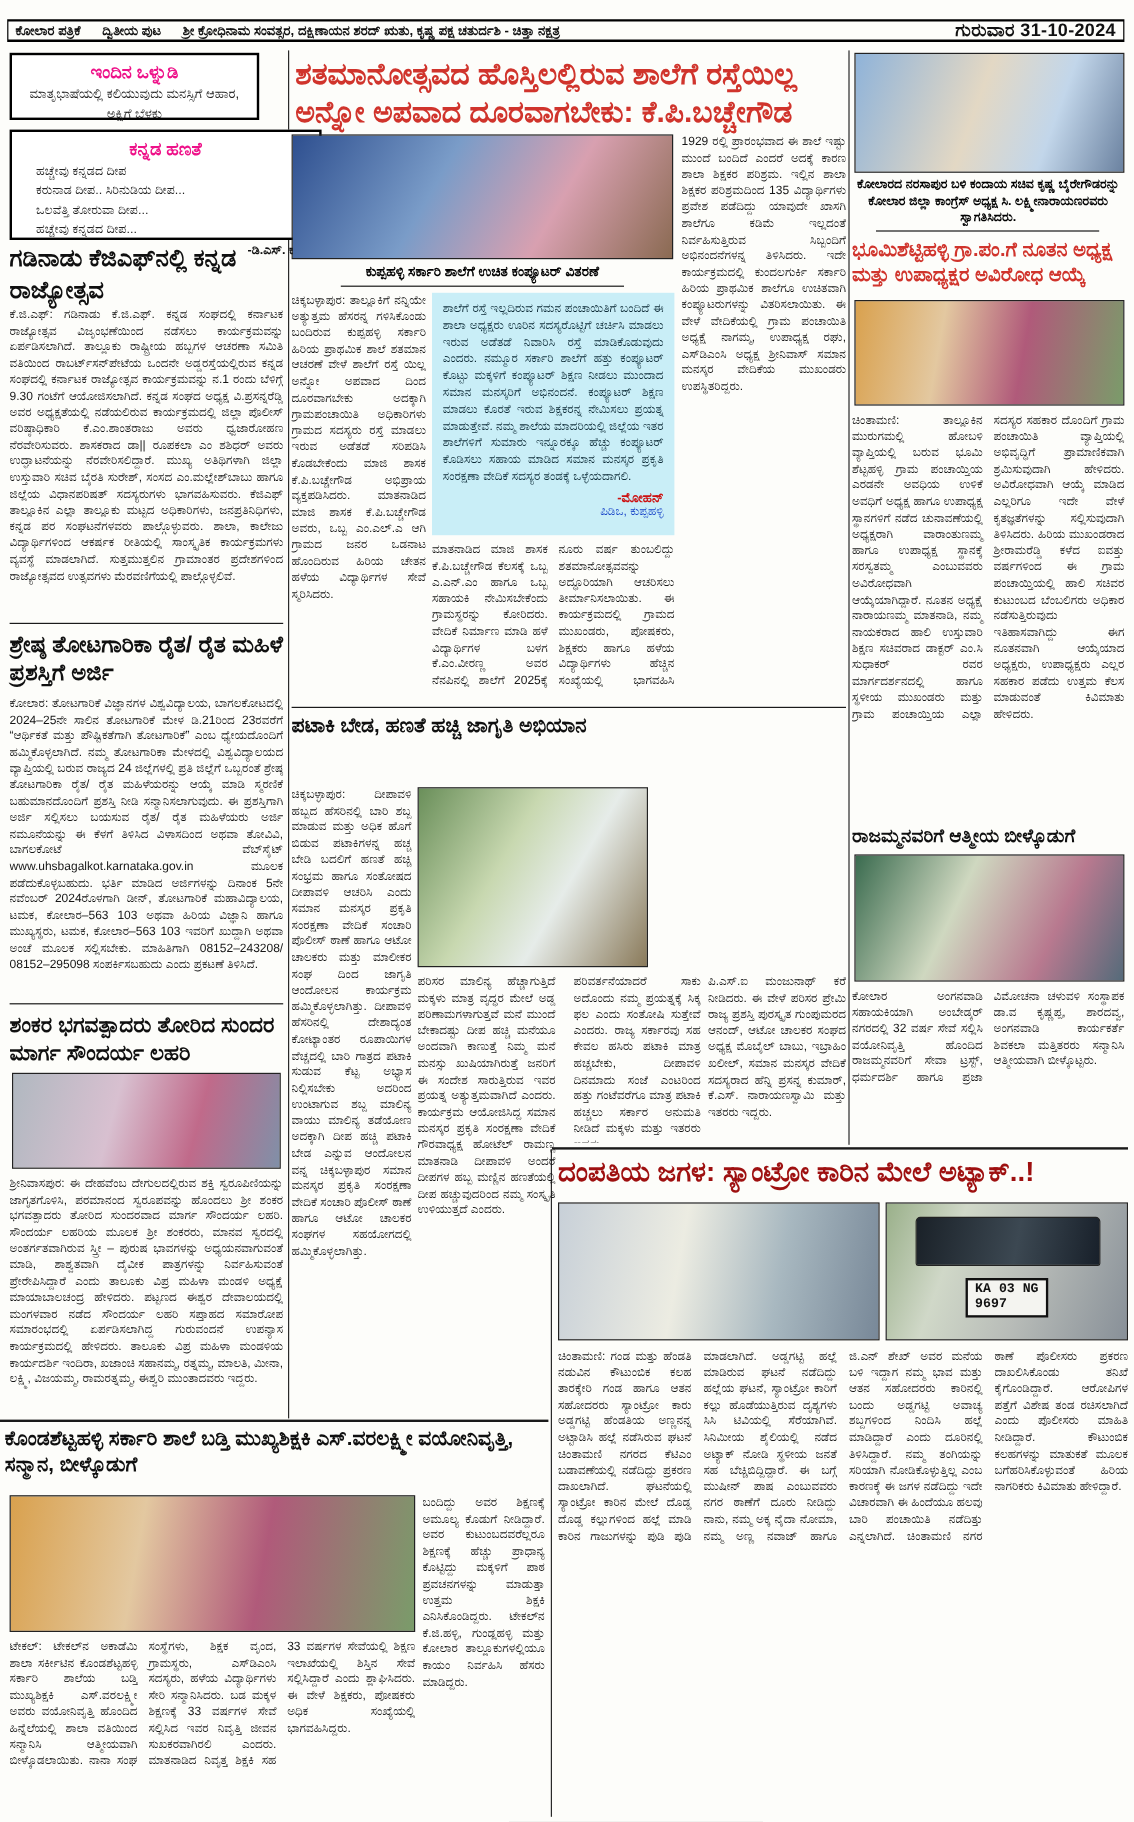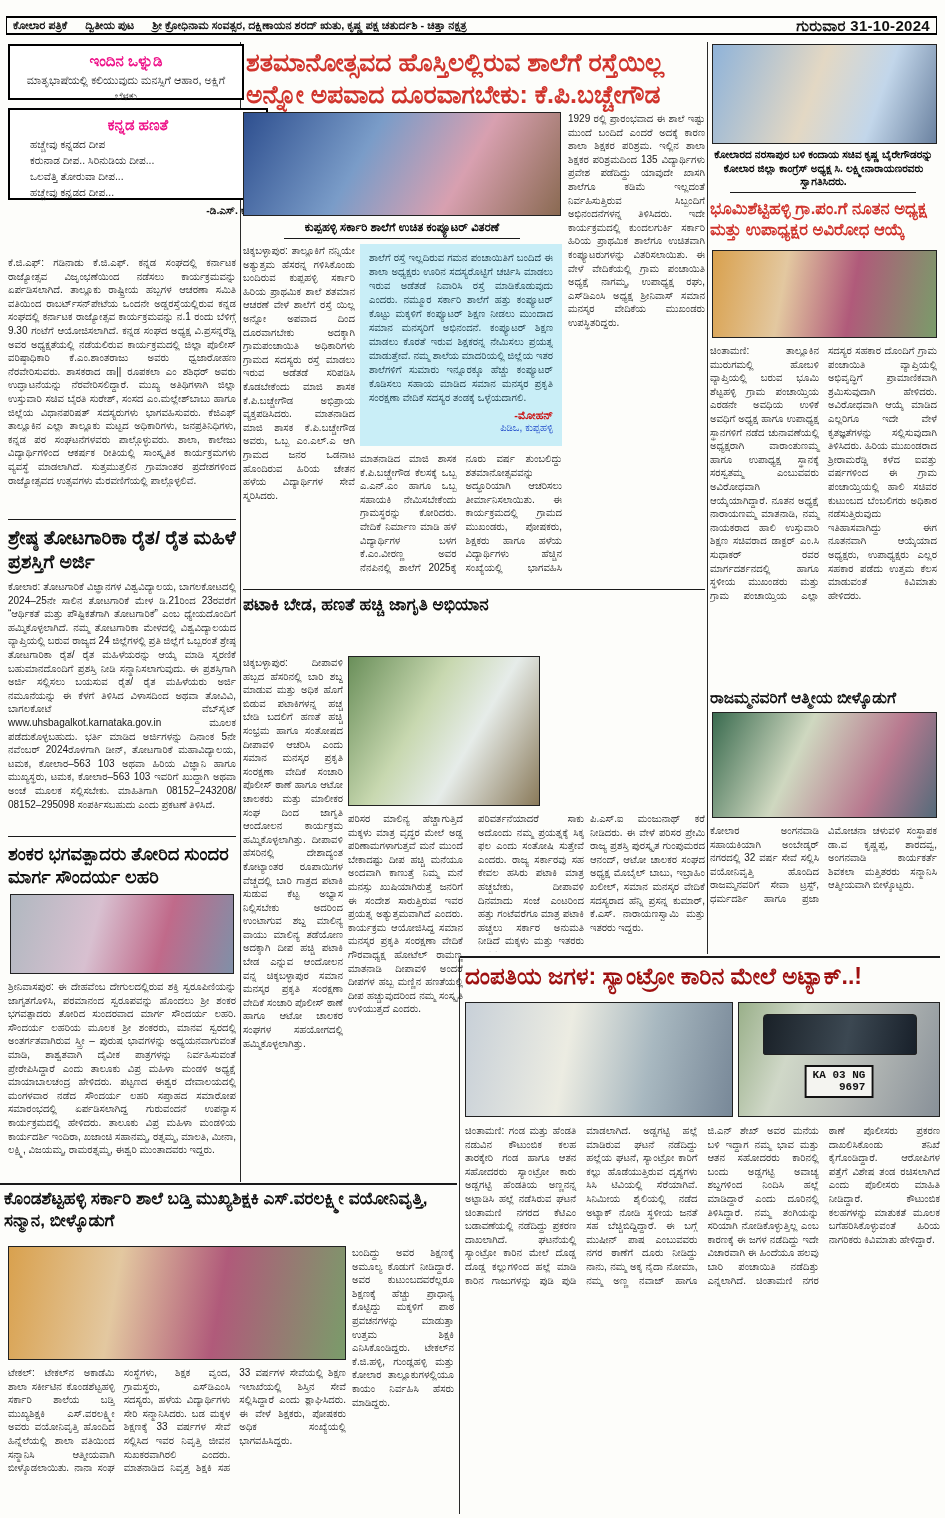--- a/index.html
+++ b/index.html
@@ -44,55 +44,56 @@
   .ph-car{background:linear-gradient(110deg,#9ab08a,#d0d8c8 28%,#b8bcb8 58%,#889098);}
   .caption{font-size:11.5px;font-weight:bold;text-align:center;line-height:1.3;color:#000;}
   .caption.small{font-size:10.5px;}
   
   #quotebox{background:#c9eef7;padding:7px 9px;box-sizing:border-box;}
   #quotebox .qt{font-size:10px;line-height:1.4;text-align:justify;color:#0c2a36;}
   #quotebox .sign1{text-align:right;font-weight:bold;color:#cc1111;font-size:11px;margin-top:4px;}
   #quotebox .sign2{text-align:right;font-weight:normal;color:#1a46c8;font-size:10px;}
   
   #plate{position:absolute;left:50%;transform:translateX(-50%);bottom:18px;background:#f4f4f0;border:2px solid #111;
-         color:#111;font-weight:bold;font-size:11px;text-align:right;line-height:1.15;padding:2px 6px;
+         color:#111;font-weight:bold;font-size:11px;text-align:left;line-height:1.15;padding:2px 6px;
          font-family:"Liberation Mono",monospace;}
   .winshade{position:absolute;left:12%;top:10%;width:76%;height:34%;
             background:linear-gradient(100deg,#1a2128,#3c4852 55%,#18202a);border-radius:4px 4px 2px 2px;border:1px solid #222;}
 </style>
 </head>
 <body>
 
 <div id="page">
 
   <div id="masthead" class="abs">
     <span>ಕೋಲಾರ ಪತ್ರಿಕೆ</span>
     <span>ದ್ವಿತೀಯ ಪುಟ</span>
     <span class="panchanga">ಶ್ರೀ ಕ್ರೋಧಿನಾಮ ಸಂವತ್ಸರ, ದಕ್ಷಿಣಾಯನ ಶರದ್ ಋತು, ಕೃಷ್ಣ ಪಕ್ಷ ಚತುರ್ದಶಿ - ಚಿತ್ತಾ ನಕ್ಷತ್ರ</span>
     <span class="date">ಗುರುವಾರ 31-10-2024</span>
   </div>
 
   <div class="vrule" style="left:240px;top:42px;height:1140px;"></div>
   <div class="vrule" style="left:707px;top:42px;height:912px;"></div>
   <div class="vrule" style="left:459px;top:958px;height:556px;"></div>
 
-  <div class="abs framed" style="left:8px;top:44px;width:236px;height:56px;">
+  <div class="abs framed" style="left:8px;top:44px;width:208px;height:56px;">
     <div class="boxtitle">ಇಂದಿನ ಒಳ್ನುಡಿ</div>
     <div class="boxtext">ಮಾತೃಭಾಷೆಯಲ್ಲಿ ಕಲಿಯುವುದು ಮನಸ್ಸಿಗೆ ಆಹಾರ, ಅಕ್ಷಿಗೆ ಬೆಳಕು</div>
   </div>
 
   <div class="abs framed" style="left:8px;top:108px;width:260px;height:92px;">
     <div class="boxtitle">ಕನ್ನಡ ಹಣತೆ</div>
     <div class="poemline">ಹಚ್ಚೇವು ಕನ್ನಡದ ದೀಪ</div>
     <div class="poemline">ಕರುನಾಡ ದೀಪ.. ಸಿರಿನುಡಿಯ ದೀಪ...</div>
     <div class="poemline">ಒಲವೆತ್ತಿ ತೋರುವಾ ದೀಪ...</div>
     <div class="poemline">ಹಚ್ಚೇವು ಕನ್ನಡದ ದೀಪ...</div>
     <div class="poemauthor">-ಡಿ.ಎಸ್. ಕರ್ಕಿ</div>
   </div>
 
+  <div class="abs hl hl-black" style="left:8px;top:204px;width:228px;font-size:20px;">ಗಡಿನಾಡು ಕೆಜಿಎಫ್‌ನಲ್ಲಿ ಕನ್ನಡ ರಾಜ್ಯೋತ್ಸವ</div>
   <div class="abs bt" style="left:8px;top:256px;width:228px;height:258px;">ಕೆ.ಜಿ.ಎಫ್: ಗಡಿನಾಡು ಕೆ.ಜಿ.ಎಫ್. ಕನ್ನಡ ಸಂಘದಲ್ಲಿ ಕರ್ನಾಟಕ ರಾಜ್ಯೋತ್ಸವ ವಿಜೃಂಭಣೆಯಿಂದ ನಡೆಸಲು ಕಾರ್ಯಕ್ರಮವನ್ನು ಏರ್ಪಡಿಸಲಾಗಿದೆ. ತಾಲ್ಲೂಕು ರಾಷ್ಟ್ರೀಯ ಹಬ್ಬಗಳ ಆಚರಣಾ ಸಮಿತಿ ವತಿಯಿಂದ ರಾಬರ್ಟ್‌ಸನ್‌ಪೇಟೆಯ ಒಂದನೇ ಅಡ್ಡರಸ್ತೆಯಲ್ಲಿರುವ ಕನ್ನಡ ಸಂಘದಲ್ಲಿ ಕರ್ನಾಟಕ ರಾಜ್ಯೋತ್ಸವ ಕಾರ್ಯಕ್ರಮವನ್ನು ನ.1 ರಂದು ಬೆಳಿಗ್ಗೆ 9.30 ಗಂಟೆಗೆ ಆಯೋಜಿಸಲಾಗಿದೆ. ಕನ್ನಡ ಸಂಘದ ಅಧ್ಯಕ್ಷ ವಿ.ಪ್ರಸನ್ನರೆಡ್ಡಿ ಅವರ ಅಧ್ಯಕ್ಷತೆಯಲ್ಲಿ ನಡೆಯಲಿರುವ ಕಾರ್ಯಕ್ರಮದಲ್ಲಿ ಜಿಲ್ಲಾ ಪೊಲೀಸ್ ವರಿಷ್ಠಾಧಿಕಾರಿ ಕೆ.ಎಂ.ಶಾಂತರಾಜು ಅವರು ಧ್ವಜಾರೋಹಣ ನೆರವೇರಿಸುವರು. ಶಾಸಕರಾದ ಡಾ|| ರೂಪಕಲಾ ಎಂ ಶಶಿಧರ್ ಅವರು ಉದ್ಘಾಟನೆಯನ್ನು ನೆರವೇರಿಸಲಿದ್ದಾರೆ. ಮುಖ್ಯ ಅತಿಥಿಗಳಾಗಿ ಜಿಲ್ಲಾ ಉಸ್ತುವಾರಿ ಸಚಿವ ಬೈರತಿ ಸುರೇಶ್, ಸಂಸದ ಎಂ.ಮಲ್ಲೇಶ್‌ಬಾಬು ಹಾಗೂ ಜಿಲ್ಲೆಯ ವಿಧಾನಪರಿಷತ್ ಸದಸ್ಯರುಗಳು ಭಾಗವಹಿಸುವರು. ಕೆಜಿಎಫ್ ತಾಲ್ಲೂಕಿನ ಎಲ್ಲಾ ತಾಲ್ಲೂಕು ಮಟ್ಟದ ಅಧಿಕಾರಿಗಳು, ಜನಪ್ರತಿನಿಧಿಗಳು, ಕನ್ನಡ ಪರ ಸಂಘಟನೆಗಳವರು ಪಾಲ್ಗೊಳ್ಳುವರು. ಶಾಲಾ, ಕಾಲೇಜು ವಿದ್ಯಾರ್ಥಿಗಳಿಂದ ಆಕರ್ಷಕ ರೀತಿಯಲ್ಲಿ ಸಾಂಸ್ಕೃತಿಕ ಕಾರ್ಯಕ್ರಮಗಳು ವ್ಯವಸ್ಥೆ ಮಾಡಲಾಗಿದೆ. ಸುತ್ತಮುತ್ತಲಿನ ಗ್ರಾಮಾಂತರ ಪ್ರದೇಶಗಳಿಂದ ರಾಜ್ಯೋತ್ಸವದ ಉತ್ಸವಗಳು ಮೆರವಣಿಗೆಯಲ್ಲಿ ಪಾಲ್ಗೊಳ್ಳಲಿವೆ.</div>
 
   <div class="hrule thin" style="left:8px;top:519px;width:228px;"></div>
   <div class="abs hl hl-black" style="left:8px;top:526px;width:228px;font-size:19px;">ಶ್ರೇಷ್ಠ ತೋಟಗಾರಿಕಾ ರೈತ/ ರೈತ ಮಹಿಳೆ ಪ್ರಶಸ್ತಿಗೆ ಅರ್ಜಿ</div>
   <div class="abs bt" style="left:8px;top:580px;width:228px;height:252px;">ಕೋಲಾರ: ತೋಟಗಾರಿಕೆ ವಿಜ್ಞಾನಗಳ ವಿಶ್ವವಿದ್ಯಾಲಯ, ಬಾಗಲಕೋಟದಲ್ಲಿ 2024–25ನೇ ಸಾಲಿನ ತೋಟಗಾರಿಕೆ ಮೇಳ ಡಿ.21ರಿಂದ 23ರವರೆಗೆ “ಆರ್ಥಿಕತೆ ಮತ್ತು ಪೌಷ್ಟಿಕತೆಗಾಗಿ ತೋಟಗಾರಿಕೆ” ಎಂಬ ಧ್ಯೇಯದೊಂದಿಗೆ ಹಮ್ಮಿಕೊಳ್ಳಲಾಗಿದೆ. ನಮ್ಮ ತೋಟಗಾರಿಕಾ ಮೇಳದಲ್ಲಿ ವಿಶ್ವವಿದ್ಯಾಲಯದ ವ್ಯಾಪ್ತಿಯಲ್ಲಿ ಬರುವ ರಾಜ್ಯದ 24 ಜಿಲ್ಲೆಗಳಲ್ಲಿ ಪ್ರತಿ ಜಿಲ್ಲೆಗೆ ಒಬ್ಬರಂತೆ ಶ್ರೇಷ್ಠ ತೋಟಗಾರಿಕಾ ರೈತ/ ರೈತ ಮಹಿಳೆಯರನ್ನು ಆಯ್ಕೆ ಮಾಡಿ ಸ್ಮರಣಿಕೆ ಬಹುಮಾನದೊಂದಿಗೆ ಪ್ರಶಸ್ತಿ ನೀಡಿ ಸನ್ಮಾನಿಸಲಾಗುವುದು. ಈ ಪ್ರಶಸ್ತಿಗಾಗಿ ಅರ್ಜಿ ಸಲ್ಲಿಸಲು ಬಯಸುವ ರೈತ/ ರೈತ ಮಹಿಳೆಯರು ಅರ್ಜಿ ನಮೂನೆಯನ್ನು ಈ ಕೆಳಗೆ ತಿಳಿಸಿದ ವಿಳಾಸದಿಂದ ಅಥವಾ ತೋವಿವಿ, ಬಾಗಲಕೋಟೆ ವೆಬ್‌ಸೈಟ್ www.uhsbagalkot.karnataka.gov.in ಮೂಲಕ ಪಡೆದುಕೊಳ್ಳಬಹುದು. ಭರ್ತಿ ಮಾಡಿದ ಅರ್ಜಿಗಳನ್ನು ದಿನಾಂಕ 5ನೇ ನವೆಂಬರ್ 2024ರೊಳಗಾಗಿ ಡೀನ್, ತೋಟಗಾರಿಕೆ ಮಹಾವಿದ್ಯಾಲಯ, ಟಮಕ, ಕೋಲಾರ–563 103 ಅಥವಾ ಹಿರಿಯ ವಿಜ್ಞಾನಿ ಹಾಗೂ ಮುಖ್ಯಸ್ಥರು, ಟಮಕ, ಕೋಲಾರ–563 103 ಇವರಿಗೆ ಖುದ್ದಾಗಿ ಅಥವಾ ಅಂಚೆ ಮೂಲಕ ಸಲ್ಲಿಸಬೇಕು. ಮಾಹಿತಿಗಾಗಿ 08152–243208/ 08152–295098 ಸಂಪರ್ಕಿಸಬಹುದು ಎಂದು ಪ್ರಕಟಣೆ ತಿಳಿಸಿದೆ.</div>
 
   <div class="hrule thin" style="left:8px;top:836px;width:228px;"></div>
   <div class="abs hl hl-black" style="left:8px;top:843px;width:228px;font-size:18px;">ಶಂಕರ ಭಗವತ್ಪಾದರು ತೋರಿದ ಸುಂದರ ಮಾರ್ಗ ಸೌಂದರ್ಯ ಲಹರಿ</div>
   <div class="photo ph-women" style="left:10px;top:894px;width:224px;height:80px;"></div>
   <div class="abs bt" style="left:8px;top:980px;width:228px;height:198px;">ಶ್ರೀನಿವಾಸಪುರ: ಈ ದೇಹವೆಂಬ ದೇಗುಲದಲ್ಲಿರುವ ಶಕ್ತಿ ಸ್ವರೂಪಿಣಿಯನ್ನು ಜಾಗೃತಗೊಳಿಸಿ, ಪರಮಾನಂದ ಸ್ವರೂಪವನ್ನು ಹೊಂದಲು ಶ್ರೀ ಶಂಕರ ಭಗವತ್ಪಾದರು ತೋರಿದ ಸುಂದರವಾದ ಮಾರ್ಗ ಸೌಂದರ್ಯ ಲಹರಿ. ಸೌಂದರ್ಯ ಲಹರಿಯ ಮೂಲಕ ಶ್ರೀ ಶಂಕರರು, ಮಾನವ ಸ್ವರದಲ್ಲಿ ಅಂತರ್ಗತವಾಗಿರುವ ಸ್ತ್ರೀ – ಪುರುಷ ಭಾವಗಳನ್ನು ಅಧ್ಯಯನವಾಗುವಂತೆ ಮಾಡಿ, ಶಾಶ್ವತವಾಗಿ ದೈವೀಕ ಪಾತ್ರಗಳನ್ನು ನಿರ್ವಹಿಸುವಂತೆ ಪ್ರೇರೇಪಿಸಿದ್ದಾರೆ ಎಂದು ತಾಲೂಕು ವಿಪ್ರ ಮಹಿಳಾ ಮಂಡಳಿ ಅಧ್ಯಕ್ಷೆ ಮಾಯಾಬಾಲಚಂದ್ರ ಹೇಳಿದರು. ಪಟ್ಟಣದ ಈಶ್ವರ ದೇವಾಲಯದಲ್ಲಿ ಮಂಗಳವಾರ ನಡೆದ ಸೌಂದರ್ಯ ಲಹರಿ ಸಪ್ತಾಹದ ಸಮಾರೋಪ ಸಮಾರಂಭದಲ್ಲಿ ಏರ್ಪಡಿಸಲಾಗಿದ್ದ ಗುರುವಂದನೆ ಉಪನ್ಯಾಸ ಕಾರ್ಯಕ್ರಮದಲ್ಲಿ ಹೇಳಿದರು. ತಾಲೂಕು ವಿಪ್ರ ಮಹಿಳಾ ಮಂಡಳಿಯ ಕಾರ್ಯದರ್ಶಿ ಇಂದಿರಾ, ಖಜಾಂಚಿ ಸಹಾನಮ್ಮ, ರತ್ನಮ್ಮ, ಮಾಲತಿ, ಮೀನಾ, ಲಕ್ಷ್ಮಿ, ವಿಜಯಮ್ಮ, ರಾಮರತ್ನಮ್ಮ, ಈಶ್ವರಿ ಮುಂತಾದವರು ಇದ್ದರು.</div>

